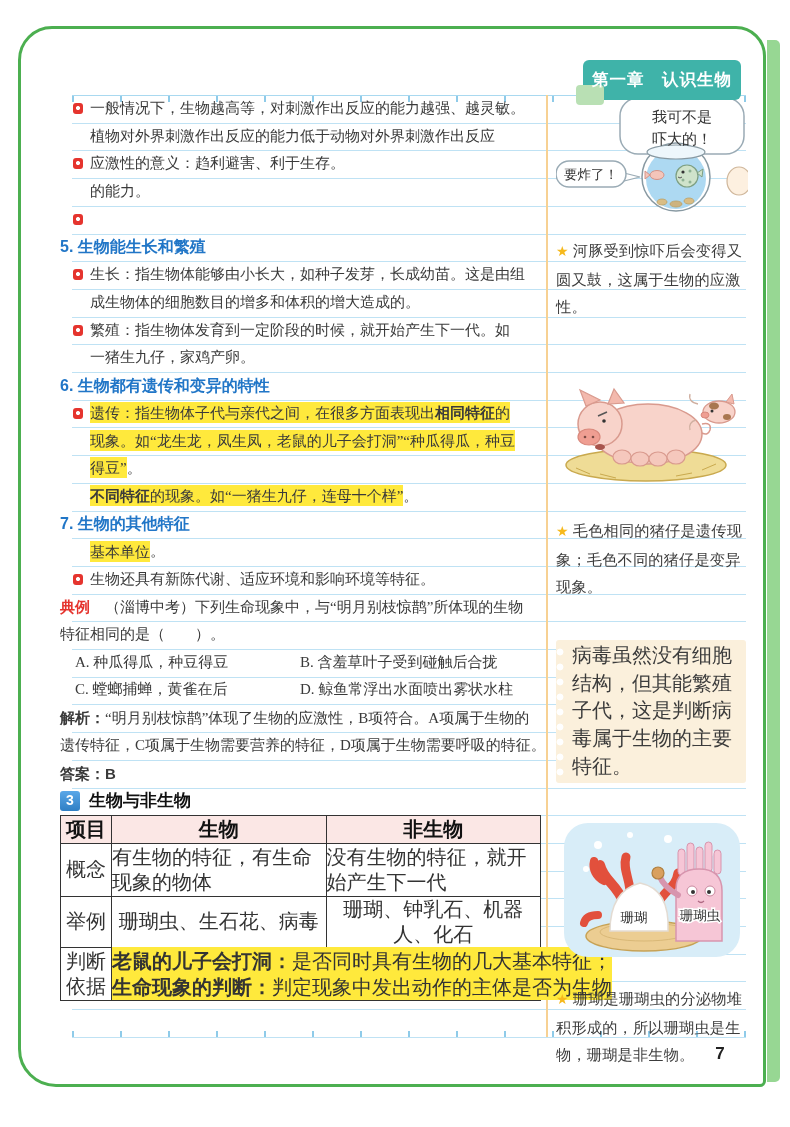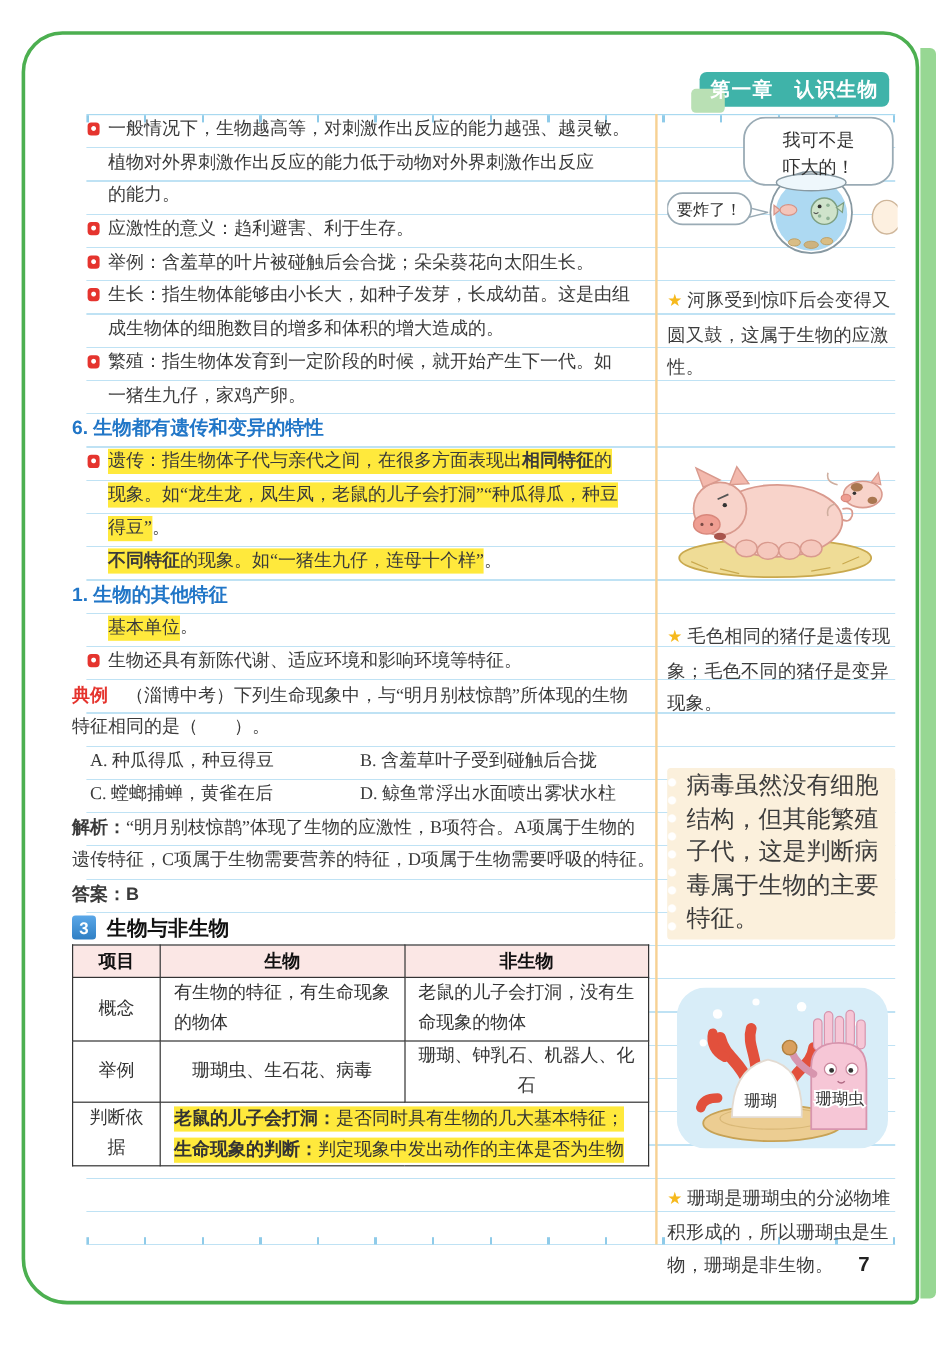--- a/index.html
+++ b/index.html
@@ -6,21 +6,21 @@
   body{
     width:790px;height:1127px;position:relative;background:#fff;overflow:hidden;
     font-family:"Liberation Serif","DejaVu Serif",serif;color:#3a3a3a;
   }
   
   .edge-strip{position:absolute;left:767px;top:40px;width:13px;height:1042px;
     background:var(--strip-green,#97d793);border-radius:0 5px 5px 0;}
   .frame{position:absolute;left:18px;top:26px;width:742px;height:1055px;
     border:3px solid var(--frame-green,#4caf50);
     border-radius:34px 30px 6px 38px;background:#fff;}
-  .ribbon{position:absolute;left:583px;top:60px;width:158px;height:29px;
+  .ribbon{position:absolute;left:583px;top:60px;width:158px;height:40px;
     background:var(--ribbon-teal,#3fb3a9);border-radius:6px;z-index:6;
     display:flex;align-items:center;justify-content:center;
     color:#fff;font-family:"Liberation Sans","DejaVu Sans",sans-serif;
     font-weight:bold;font-size:16.5px;letter-spacing:1px;}
   .ribbon::after{content:"";position:absolute;left:-7px;bottom:-5px;width:28px;height:20px;
     background:#b9e0b4;border-radius:4px;z-index:-1;}
   .page-number{position:absolute;left:700px;top:1044px;width:40px;text-align:center;
     font-family:"Liberation Sans","DejaVu Sans",sans-serif;font-weight:bold;
     font-size:17px;color:#222;}
   
@@ -52,21 +52,21 @@
   
   .row.section{height:27.7px;display:flex;align-items:center;}
   .sec-badge{display:inline-flex;align-items:center;justify-content:center;
     width:20px;height:20px;border-radius:3px;margin-right:9px;
     background:linear-gradient(180deg,#5aa7e8,#2f7fc4);color:#fff;
     font-family:"Liberation Sans","DejaVu Sans",sans-serif;font-weight:bold;font-size:14px;}
   .sec-title{font-family:"Liberation Sans","DejaVu Sans",sans-serif;
     font-weight:bold;font-size:17px;color:#111;}
   
   table.bio{border-collapse:collapse;width:481px;background:#fff;table-layout:fixed;}
-  table.bio th,table.bio td{border:1.4px solid #333;padding:0 11px;font-size:15px;}
+  table.bio th,table.bio td{border:1.4px solid #333;padding:0 0;font-size:20px;}
   table.bio th{background:var(--table-header-pink,#fbe7e5);height:26px;
     font-family:"Liberation Sans","DejaVu Sans",sans-serif;font-weight:bold;color:#111;}
   table.bio .col-label{width:50px;text-align:center;}
   table.bio td{line-height:25px;color:#333;}
   table.bio td.lbl{text-align:center;}
   table.bio tr.concept td{height:52px;}
   table.bio tr.example td{height:27px;text-align:center;}
   table.bio tr.judge td{height:52px;}
   table.bio .jline{white-space:nowrap;line-height:26px;}
   
@@ -92,33 +92,34 @@
 <div class="divider"></div>
 
 <div class="ribbon">
   <span>第一章　认识生物</span>
 </div>
 
 <div class="main-col">
   <div id="main-rows">
       <div class="row bullet"><span class="bullet-icon"></span><span>一般情况下，生物越高等，对刺激作出反应的能力越强、越灵敏。</span></div>
       <div class="row cont"><span>植物对外界刺激作出反应的能力低于动物对外界刺激作出反应</span></div>
+      <div class="row bullet"><span class="bullet-icon"></span><span>应激性的意义：趋利避害、利于生存。</span></div>
       <div class="row cont"><span>的能力。</span></div>
-      <div class="row bullet"><span class="bullet-icon"></span><span>应激性的意义：趋利避害、利于生存。</span></div>
-      <div class="row bullet"><span class="bullet-icon"></span><span>举例：含羞草的叶片被碰触后会合拢；朵朵葵花向太阳生长。</span></div>
+      <div class="row bullet"><span class="bullet-icon"></span></div>
+      <div class="row heading"><span>5. 生物能生长和繁殖</span></div>
       <div class="row bullet"><span class="bullet-icon"></span><span>生长：指生物体能够由小长大，如种子发芽，长成幼苗。这是由组</span></div>
       <div class="row cont"><span>成生物体的细胞数目的增多和体积的增大造成的。</span></div>
       <div class="row bullet"><span class="bullet-icon"></span><span>繁殖：指生物体发育到一定阶段的时候，就开始产生下一代。如</span></div>
       <div class="row cont"><span>一猪生九仔，家鸡产卵。</span></div>
       <div class="row heading"><span>6. 生物都有遗传和变异的特性</span></div>
       <div class="row bullet"><span class="bullet-icon"></span><span class="hl">遗传：指生物体子代与亲代之间，在很多方面表现出</span><span class="hl b">相同特征</span><span class="hl">的</span></div>
       <div class="row cont"><span class="hl">现象。如“龙生龙，凤生凤，老鼠的儿子会打洞”“种瓜得瓜，种豆</span></div>
       <div class="row cont"><span class="hl">得豆”</span><span>。</span></div>
       <div class="row cont"><span class="hl b">不同特征</span><span class="hl">的现象。如“一猪生九仔，连母十个样”</span><span>。</span></div>
-      <div class="row heading"><span>1. 生物的其他特征</span></div>
+      <div class="row heading"><span>7. 生物的其他特征</span></div>
       <div class="row cont"><span class="hl">基本单位</span><span>。</span></div>
       <div class="row bullet"><span class="bullet-icon"></span><span>生物还具有新陈代谢、适应环境和影响环境等特征。</span></div>
       <div class="row text"><span class="b c-red hei">典例</span><span>　（淄博中考）下列生命现象中，与“明月别枝惊鹊”所体现的生物</span></div>
       <div class="row text"><span>特征相同的是（　　）。</span></div>
       <div class="row options"><span>A. 种瓜得瓜，种豆得豆</span><span class="optb">B. 含羞草叶子受到碰触后合拢</span></div>
       <div class="row options"><span>C. 螳螂捕蝉，黄雀在后</span><span class="optb">D. 鲸鱼常浮出水面喷出雾状水柱</span></div>
       <div class="row text"><span class="b hei">解析：</span><span>“明月别枝惊鹊”体现了生物的应激性，B项符合。A项属于生物的</span></div>
       <div class="row text"><span>遗传特征，C项属于生物需要营养的特征，D项属于生物需要呼吸的特征。</span></div>
       <div class="row text"><span class="b hei">答案：</span><span class="b hei">B</span></div>
       <div class="row section">
@@ -131,21 +132,21 @@
       <tr>
         <th class="col-label">项目</th>
         <th>生物</th>
         <th>非生物</th>
       </tr>
     </thead>
     <tbody>
       <tr class="concept">
         <td class="lbl">概念</td>
         <td>有生物的特征，有生命现象的物体</td>
-        <td>老鼠的儿子会打洞，没有生命现象的物体</td>
+        <td>没有生物的特征，就开始产生下一代</td>
       </tr>
       <tr class="example">
         <td class="lbl">举例</td>
         <td>珊瑚虫、生石花、病毒</td>
         <td>珊瑚、钟乳石、机器人、化石</td>
       </tr>
       <tr class="judge">
         <td class="lbl">判断依据</td>
         <td colspan="2" id="judge-cell">
             <div class="jline"><span class="hl b">老鼠的儿子会打洞：</span><span class="hl">是否同时具有生物的几大基本特征；</span></div>

